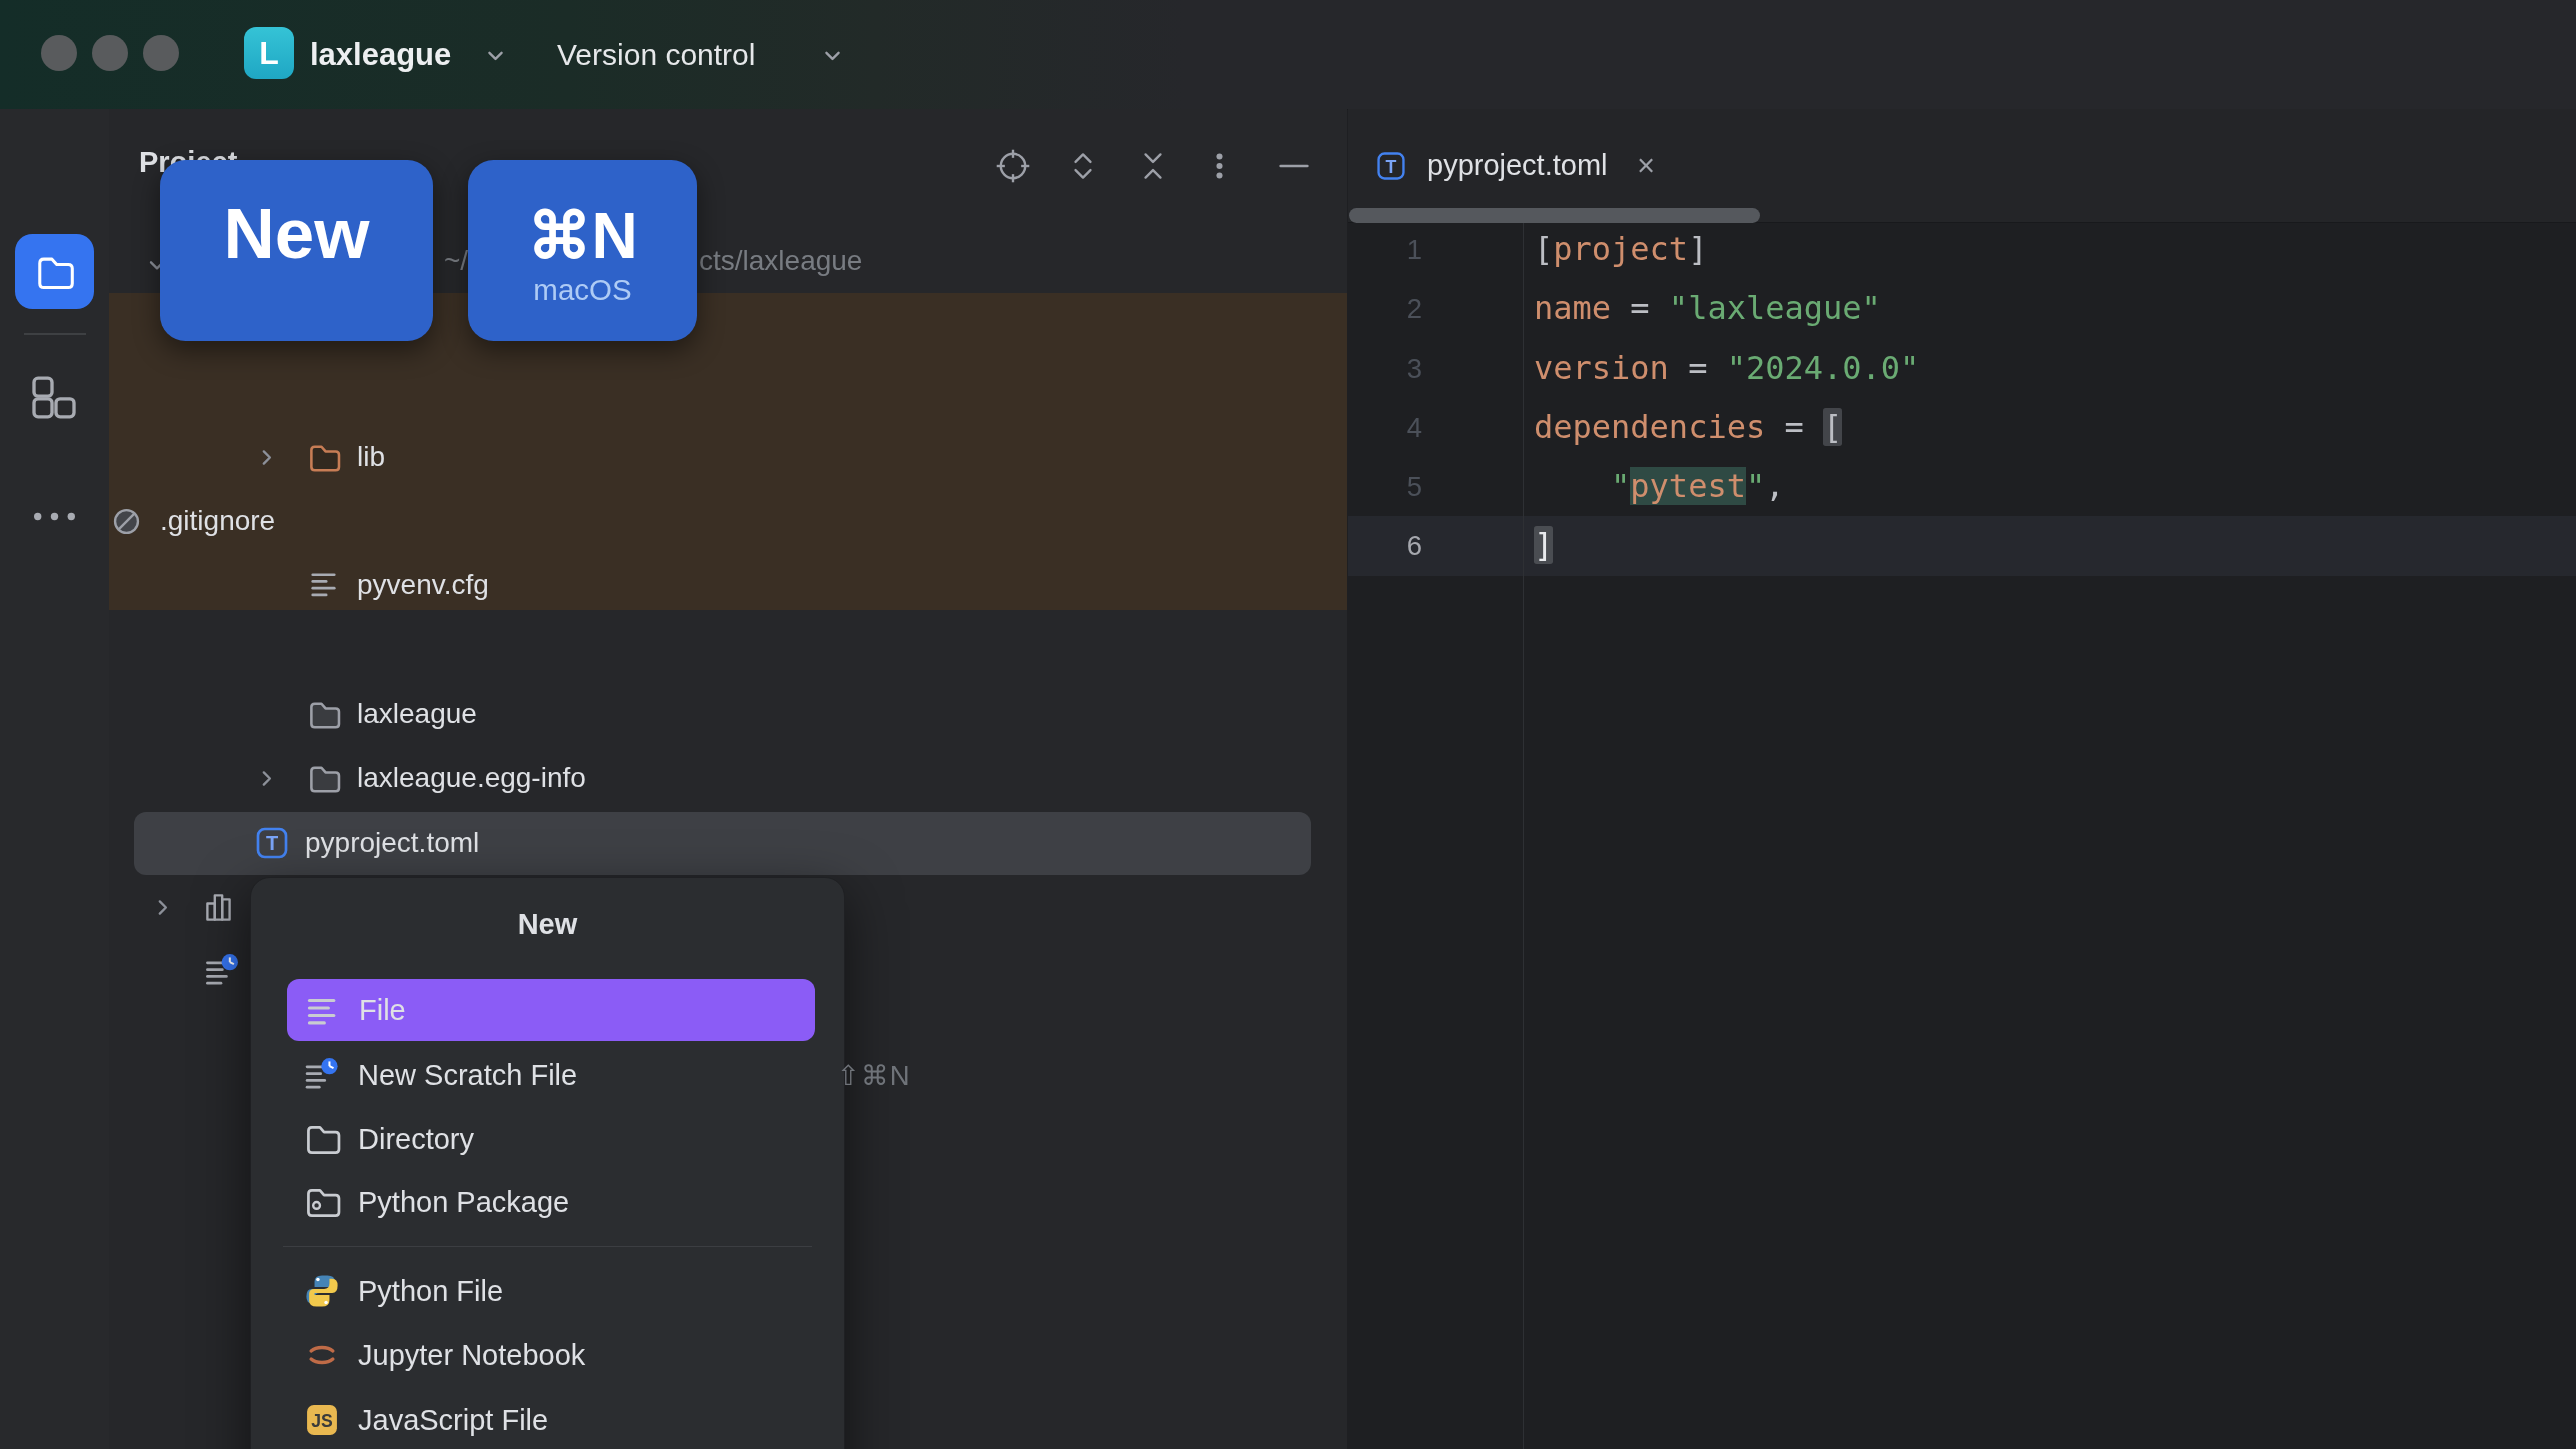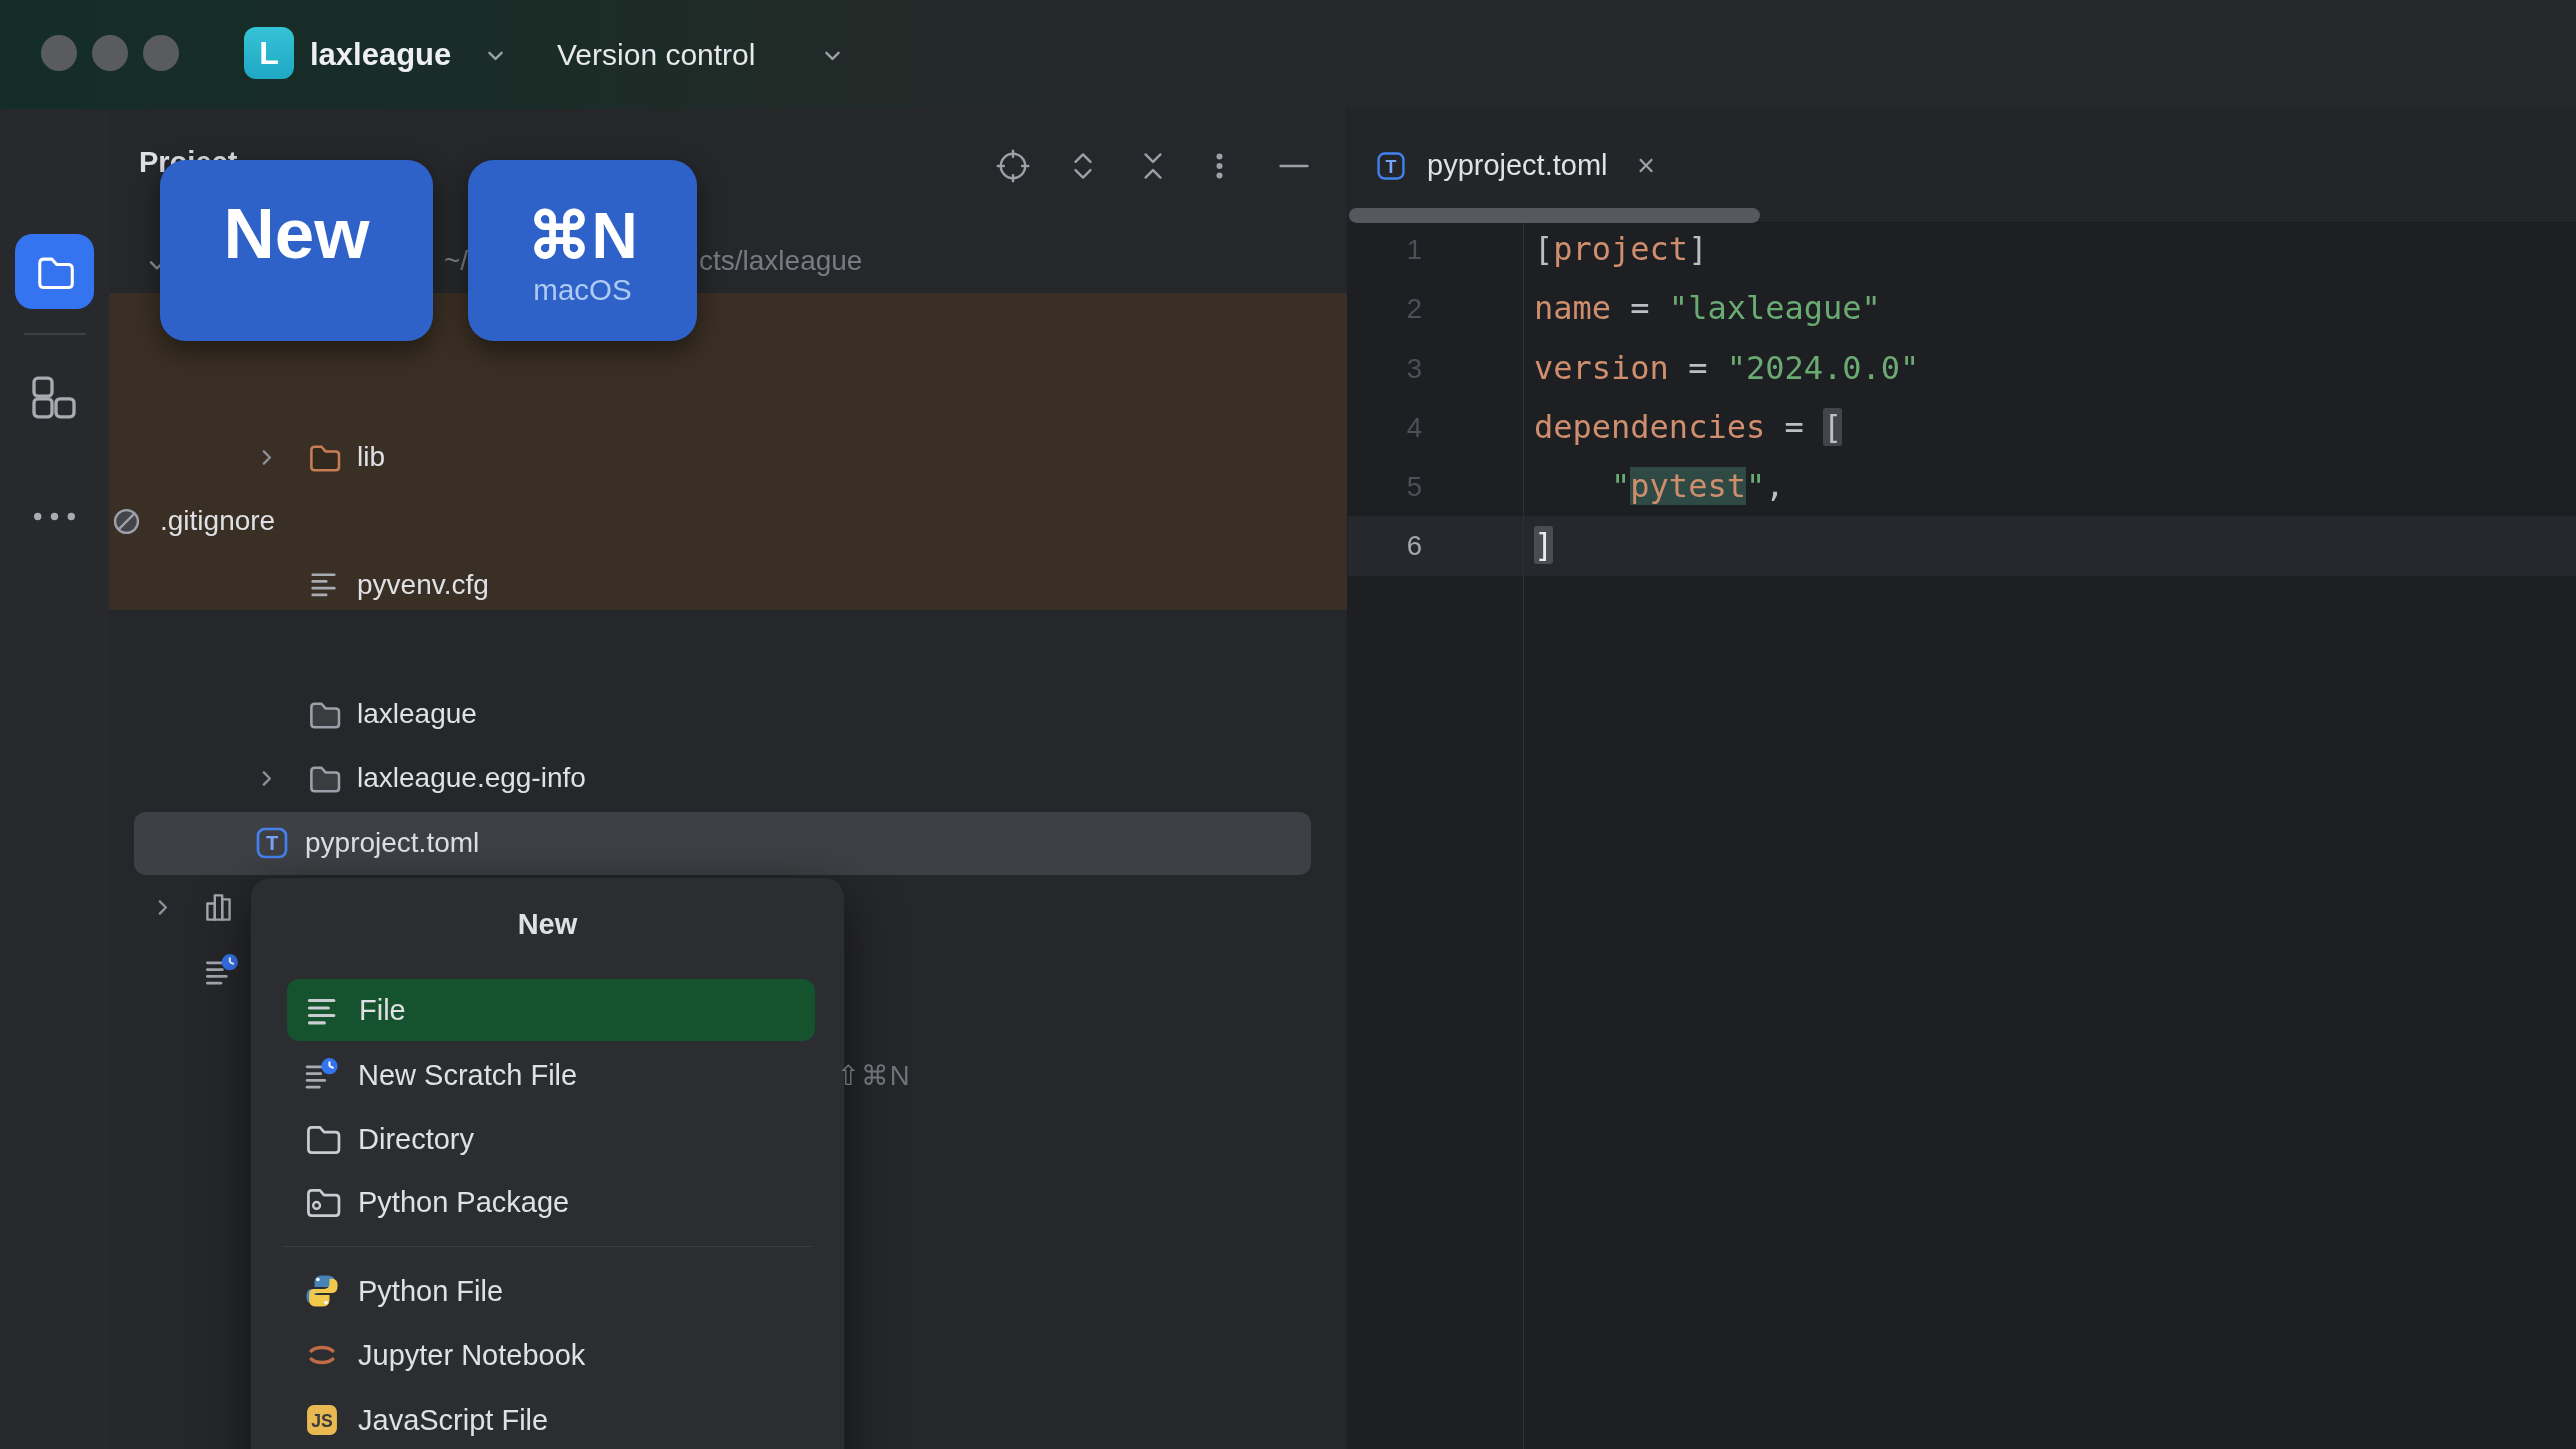--- a/index.html
+++ b/index.html
@@ -57,21 +57,21 @@
   #badge-key .small{font-size:29.5px;font-weight:400;color:#AECBF5;margin-top:0;}
 
   
   #menu{left:250px;top:877px;width:593px;height:657px;background:#2B2D30;
     border:0.7px solid #1F2023;border-radius:20px;z-index:50;
     box-shadow:0 17.4px 54px rgba(0,0,0,.55);}
   #menu-title{left:0;top:30px;width:100%;text-align:center;font-size:29px;font-weight:700;color:#DFE1E5;}
   .mitem{left:0;width:693px;height:62px;display:flex;align-items:center;padding-left:52px;box-sizing:border-box;}
   .mitem .micon{width:55px;display:flex;align-items:center;}
   .mitem .mlabel{font-size:29px;color:#DFE1E5;}
-  #mi-file{left:36px;width:528px;border-radius:12px;background:#14532d;padding-left:17px;}
+  #mi-file{left:36px;width:528px;border-radius:12px;background:#8b5cf6;padding-left:17px;}
   .shortcut{margin-left:auto;margin-right:33px;font-size:27.5px;color:#6F7379;letter-spacing:1.3px;}
   #menu-sep{left:32px;top:368px;width:529px;height:1.3px;background:#3C3E42;}
 
   
   #editor{left:1348px;top:109px;width:1228px;height:1340px;background:#1E1F22;}
   #tabbar{left:0;top:0;width:1228px;height:113px;background:#242528;border-bottom:0.7px solid #18191C;}
   #tab{left:27px;top:0;height:113px;display:flex;align-items:center;gap:20px;}
   #tab-label{font-size:29px;color:#DFE1E5;}
   #tab-close{font-size:31px;color:#9DA0A8;margin-left:9.4px;}
   #hthumb{left:1.3px;top:99px;width:411px;height:14.8px;border-radius:7.4px;background:#55585D;z-index:5;}

